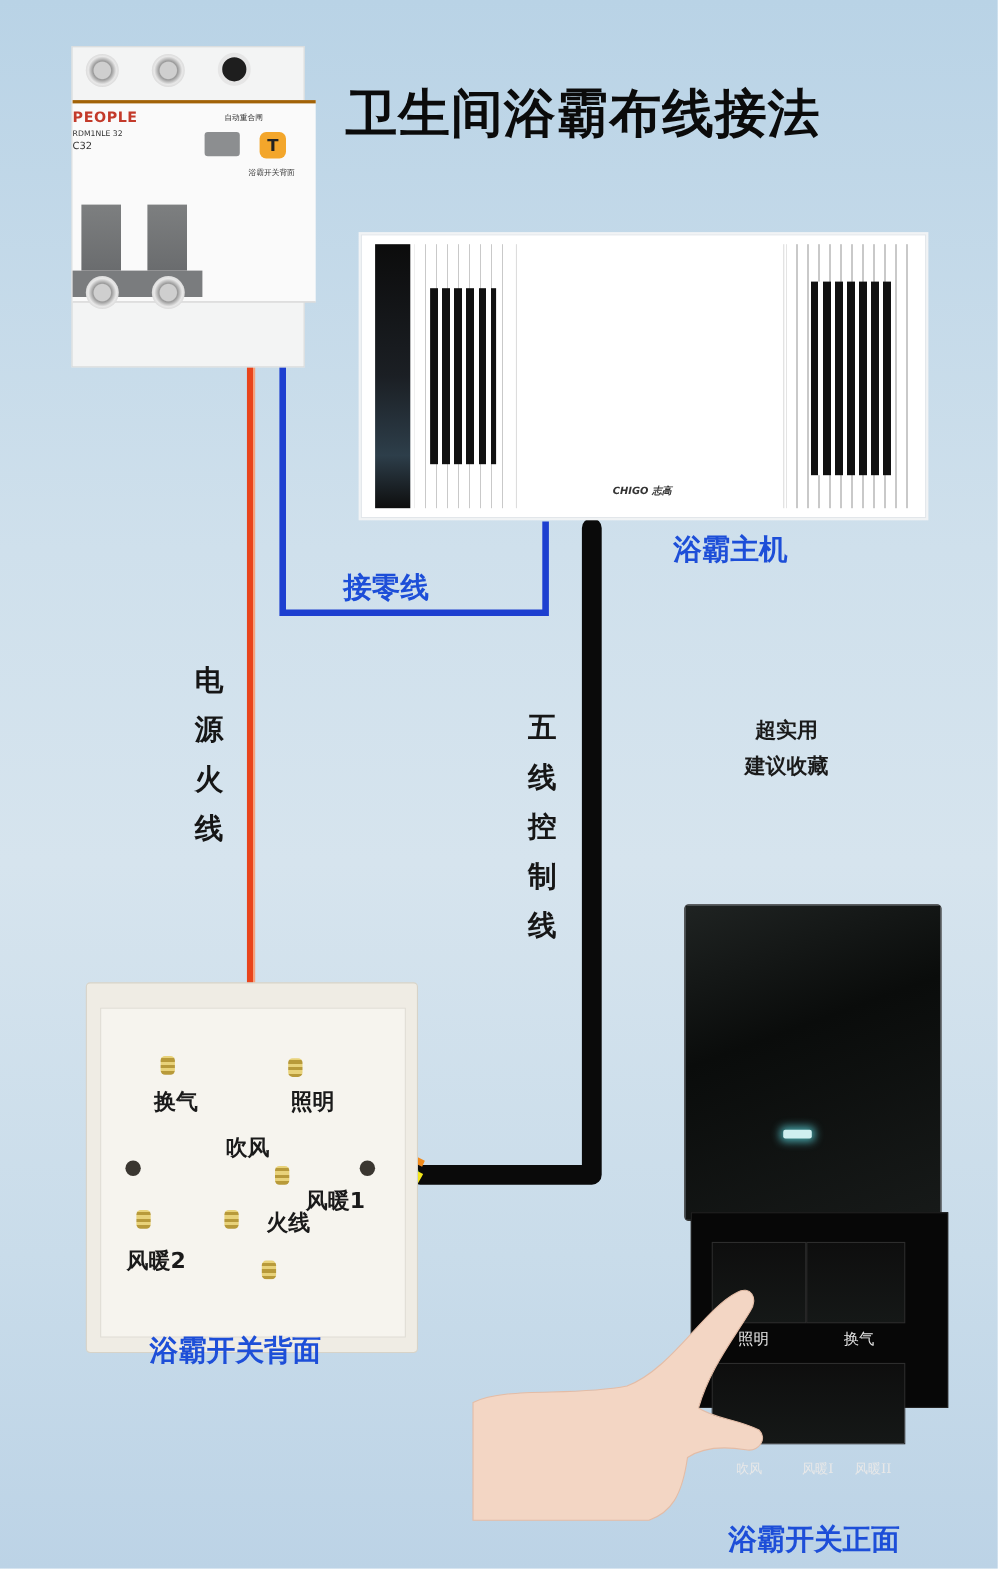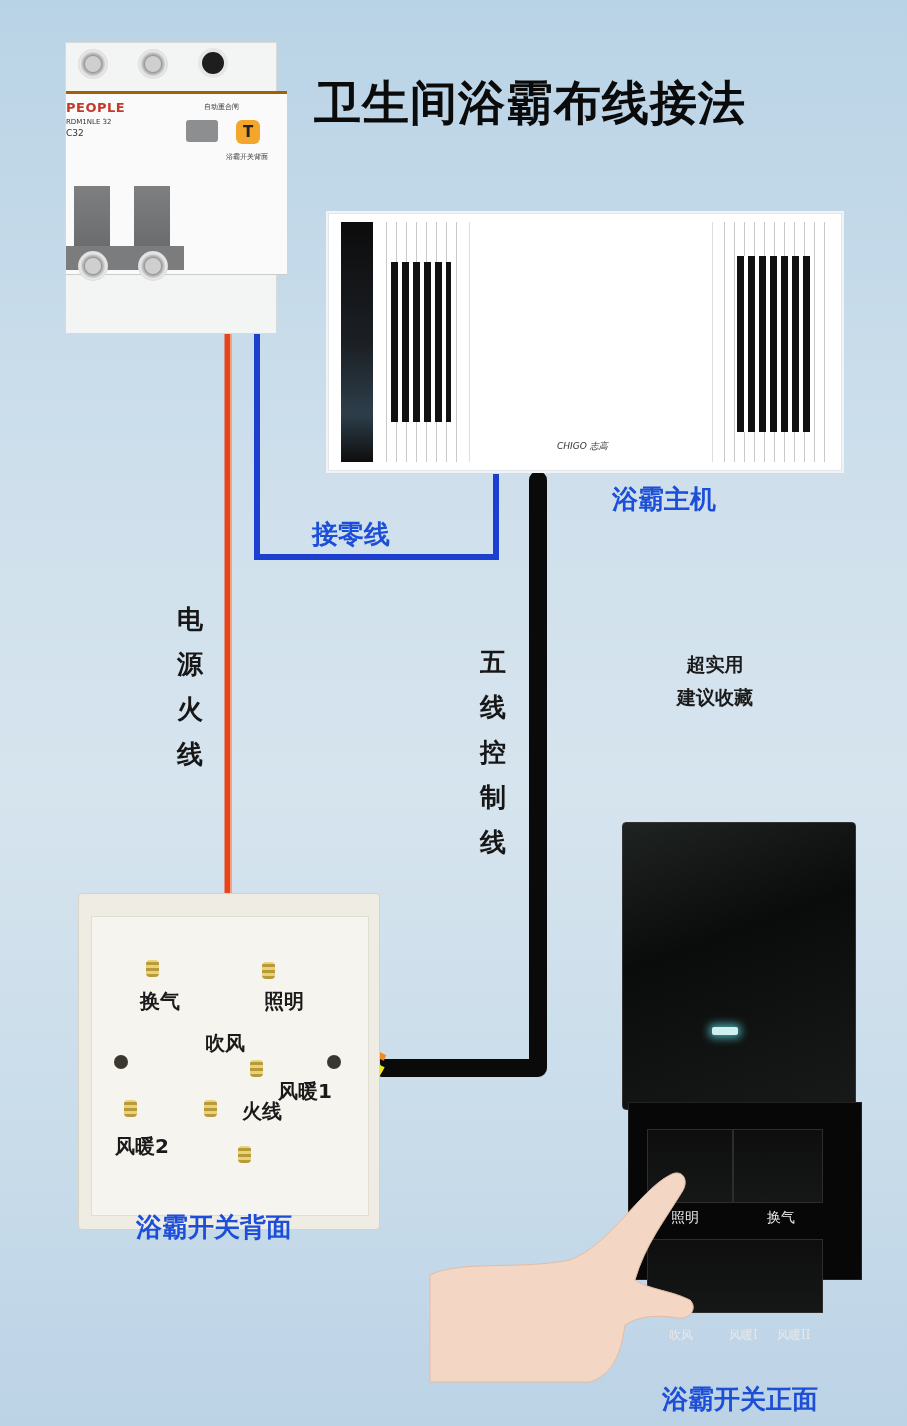--- a/index.html
+++ b/index.html
@@ -19,21 +19,21 @@
   .lever{background:linear-gradient(180deg,#7d7f80,#6a6c6e);}
   .brand{font-size:13px;font-weight:bold;color:#c33a2a;letter-spacing:.5px;}
   .tbtn{width:24px;height:24px;border-radius:6px;background:#f3a62b;color:#222;font-weight:bold;font-size:15px;text-align:center;line-height:24px;}
   .gbtn{width:32px;height:22px;background:#8c8e90;border-radius:3px;}
   .tiny{font-size:7px;color:#333;white-space:nowrap;}
   
   .heater{left:328px;top:213px;width:512px;height:256px;background:#fff;border:1px solid #e2e6ea;box-shadow:0 0 0 2px #f1f3f5;}
   .panel{left:12px;top:8px;width:32px;height:240px;background:linear-gradient(180deg,#0c0c0c 0%,#1b1f24 50%,#2d3e4a 80%,#0e0e0e 100%);}
   .grille{background:repeating-linear-gradient(90deg,#111 0 7px,#fff 7px 11px);}
   .louvers{background:repeating-linear-gradient(90deg,#fff 0 9px,#c9c9c9 9px 10px);}
-  .logo{font-size:9px;font-weight:normal;color:#333;font-style:italic;}
+  .logo{font-size:9px;font-weight:bold;color:#333;font-style:italic;}
   
   .swback{left:78px;top:893px;width:300px;height:335px;background:#efece4;border:1px solid #d7d3c8;border-radius:4px;}
   .swinner{left:12px;top:22px;width:276px;height:298px;background:#f6f4ee;border:1px solid #e0ddd4;}
   .term{width:13px;height:17px;border-radius:4px;background:repeating-linear-gradient(0deg,#b89a3a 0 3px,#e8d27a 3px 6px);}
   .hole{width:14px;height:14px;border-radius:50%;background:#3a3630;}
   .blabel{font-weight:bold;font-size:20px;color:#1a1a1a;white-space:nowrap;}
   
   .swtop{left:622px;top:822px;width:232px;height:286px;background:linear-gradient(160deg,#1f2322 0%,#0a0c0b 40%,#171a19 100%);border-radius:4px;border:1px solid #333;}
   .swbot{left:628px;top:1102px;width:232px;height:176px;background:#070707;border:1px solid #222;}
   .rocker{background:linear-gradient(180deg,#0e0e0e,#151817);border:1px solid #2d2d2d;}

